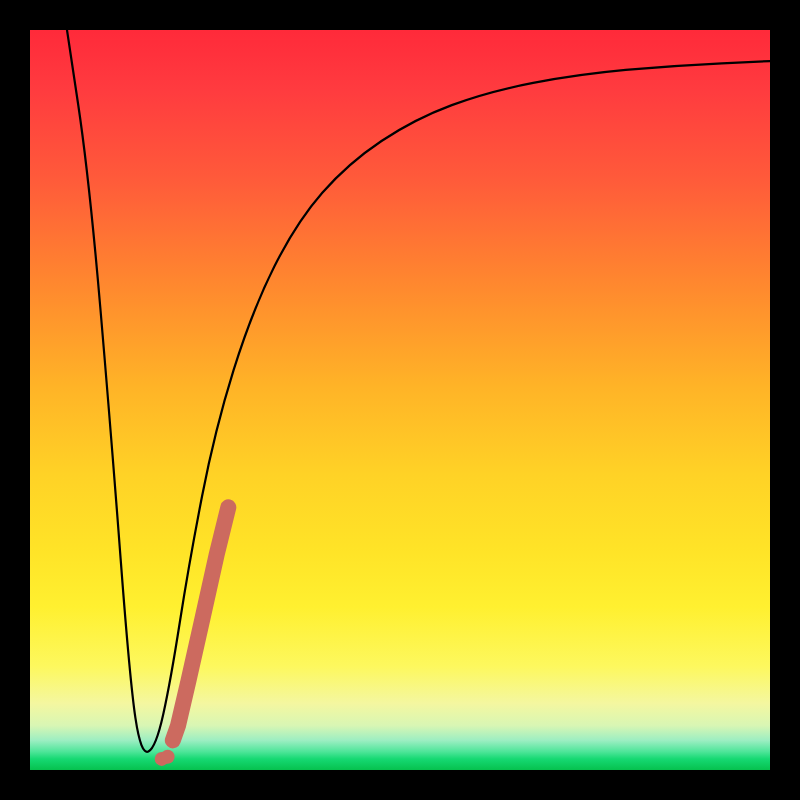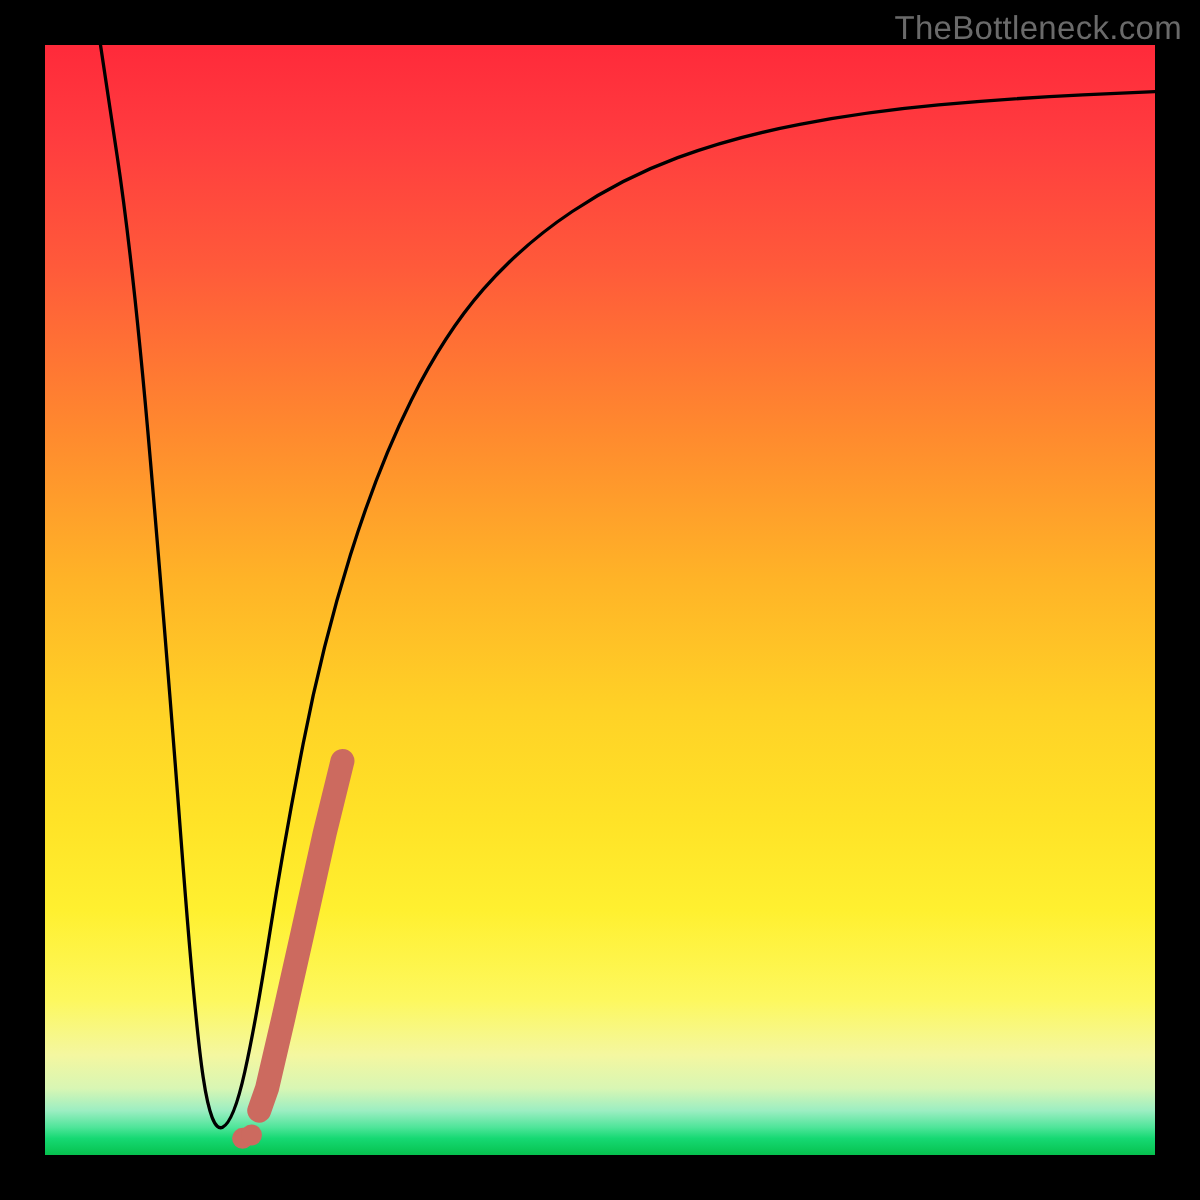--- a/index.html
+++ b/index.html
@@ -57,21 +57,20 @@
     inset: 0;
     width: 100%;
     height: 100%;
     pointer-events: none;
   }
 </style>
 </head>
 <body>
 
 <div class="frame">
-  <div class="watermark">TheBottleneck.com</div>
 
   <div class="plot">
     <svg class="curve" viewBox="0 0 740 740" preserveAspectRatio="none">
       <path fill="none" stroke="#000" stroke-width="2.2" stroke-linejoin="round" stroke-linecap="round" d="M37.00 0.00 Q 37.00 0.00 48.10 74.00 Q 59.20 148.00 70.30 277.50 Q 81.40 407.00 90.65 529.10 Q 99.90 651.20 105.45 688.20 Q 111.00 725.20 118.40 721.50 Q 125.80 717.80 133.20 684.50 Q 140.60 651.20 149.85 592.00 Q 159.10 532.80 172.05 466.20 Q 185.00 399.60 203.50 340.40 Q 222.00 281.20 244.20 236.80 Q 266.40 192.40 292.30 162.80 Q 318.20 133.20 351.50 111.00 Q 384.80 88.80 421.80 75.11 Q 458.80 61.42 503.20 52.91 Q 547.60 44.40 595.70 39.96 Q 643.80 35.52 691.90 33.30 T 740.00 31.08"></path>
       <path fill="none" stroke="#cc6a5f" stroke-width="16" stroke-linecap="round" stroke-linejoin="round" d="M142.82 710.40 L148.00 695.60 L158.36 651.20 L171.68 592.00 L186.48 525.40 L198.32 477.30"></path>
       <circle r="7" fill="#cc6a5f" cx="131.72" cy="728.90">
       </circle>
 
       <circle r="7" fill="#cc6a5f" cx="137.64" cy="726.68">
       </circle>

